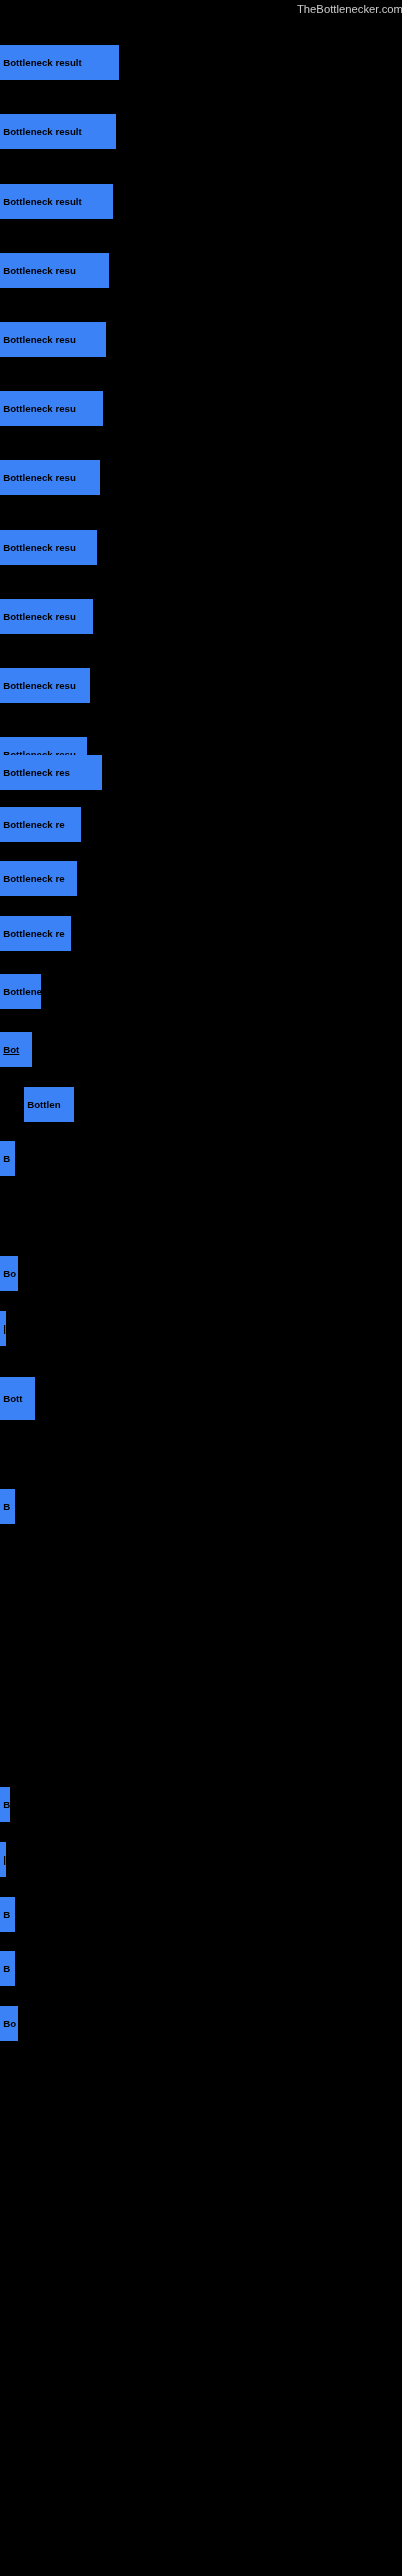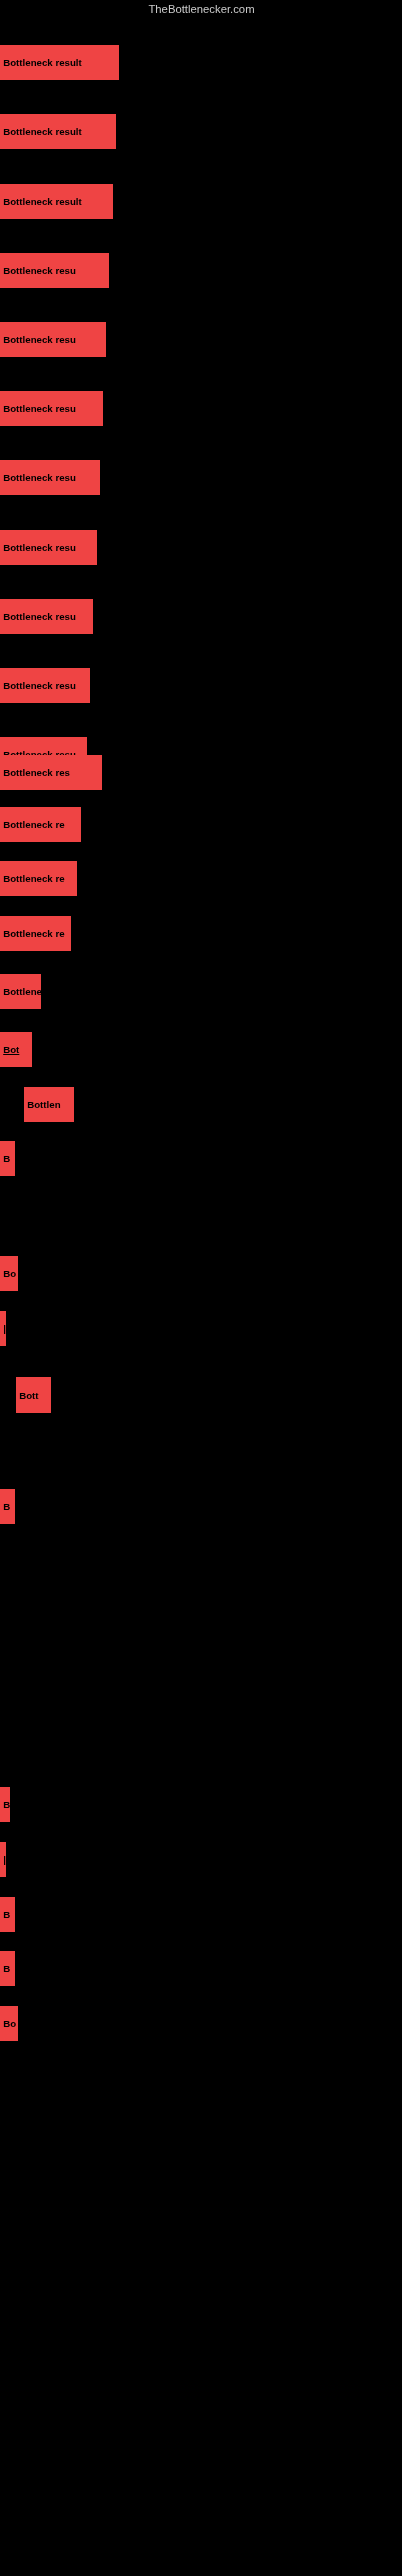--- a/index.html
+++ b/index.html
@@ -10,29 +10,29 @@
 
     body {
       background-color: #000000;
       width: 403px;
       min-height: 2576px;
       font-family: Arial, sans-serif;
       position: relative;
     }
 
     .site-title {
-      text-align: center;
+      text-align: right;
       color: #cccccc;
       font-size: 11.3px;
       padding: 3.2px 0;
       width: 100%;
     }
 
     .bottleneck-bar {
-      background-color: #ef4444;
+      background-color: #3b82f6;
       color: #000000;
       font-size: 9.7px;
       font-weight: bold;
       padding: 1.6px 3.2px;
       position: absolute;
       left: 0;
       white-space: nowrap;
       overflow: hidden;
       display: flex;
       align-items: center;
@@ -58,20 +58,20 @@
 <div class="bottleneck-bar" style="top: 755px; width: 102px; height: 35px;">Bottleneck res</div>
 <div class="bottleneck-bar" style="top: 807px; width: 81px; height: 35px;">Bottleneck re</div>
 <div class="bottleneck-bar" style="top: 861px; width: 77px; height: 35px;">Bottleneck re</div>
 <div class="bottleneck-bar" style="top: 916px; width: 71px; height: 35px;">Bottleneck re</div>
 <div class="bottleneck-bar" style="top: 974px; width: 41px; height: 35px;">Bottlenec</div>
 <div class="bottleneck-bar" style="top: 1032px; width: 32px; height: 35px; text-decoration: underline;">Bot</div>
 <div class="bottleneck-bar" style="top: 1087px; width: 50px; height: 35px; margin-left: 24px;">Bottlen</div>
 <div class="bottleneck-bar" style="top: 1141px; width: 14.5px; height: 35px;">B</div>
 <div class="bottleneck-bar" style="top: 1256px; width: 17.7px; height: 35px;">Bo</div>
 <div class="bottleneck-bar" style="top: 1311px; width: 6.4px; height: 35px;">|</div>
-<div class="bottleneck-bar" style="top: 1377px; width: 35px; height: 36px; margin-left: 16px;">Bott</div>
+<div class="bottleneck-bar" style="top: 1377px; width: 35px; height: 43px;">Bott</div>
 <div class="bottleneck-bar" style="top: 1489px; width: 14.5px; height: 35px;">B</div>
 <div class="bottleneck-bar" style="top: 1787px; width: 9.7px; height: 35px;">B</div>
 <div class="bottleneck-bar" style="top: 1842px; width: 6.4px; height: 35px;">|</div>
 <div class="bottleneck-bar" style="top: 1897px; width: 14.5px; height: 35px;">B</div>
 <div class="bottleneck-bar" style="top: 1951px; width: 14.5px; height: 35px;">B</div>
 <div class="bottleneck-bar" style="top: 2006px; width: 17.7px; height: 35px;">Bo</div>
 
 
 </body></html>

